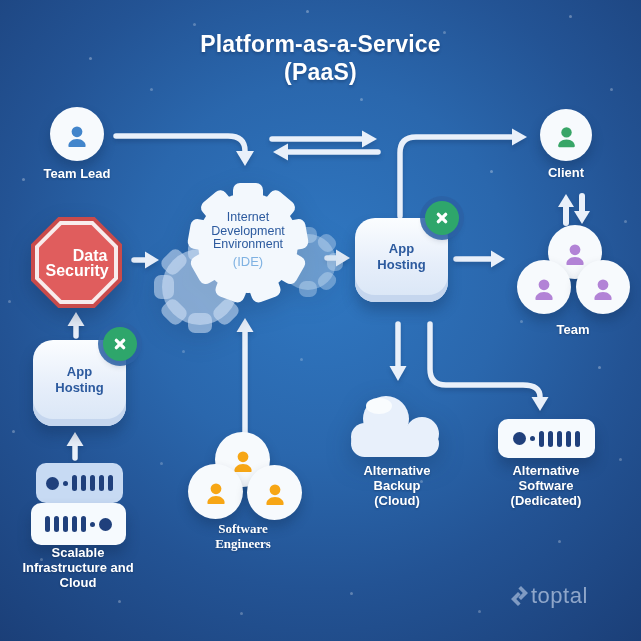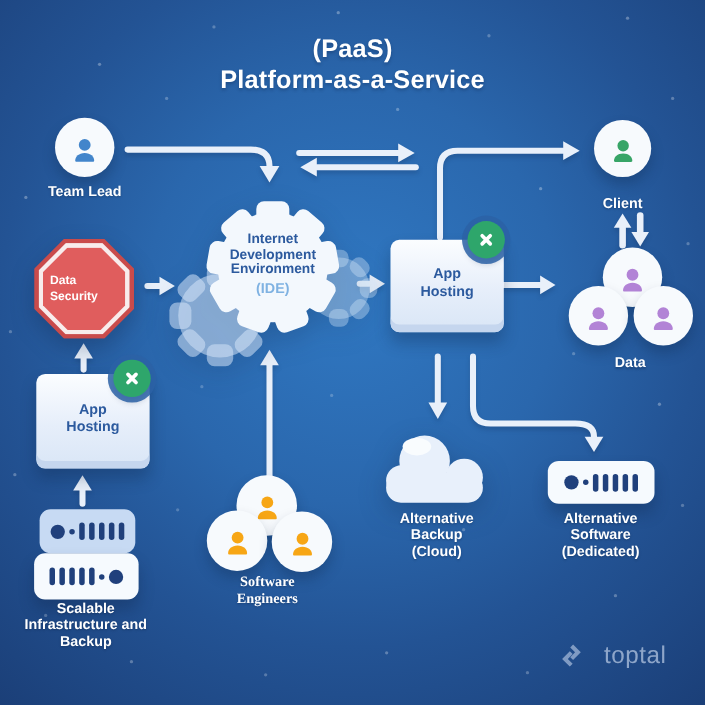--- a/index.html
+++ b/index.html
@@ -37,57 +37,57 @@
     box-shadow:0 7px 12px rgba(12,32,66,.28);}
   .circle-node svg{margin-top:5px;}
   .node-label{position:absolute;transform:translateX(-50%);text-align:center;color:#fff;
     font-weight:bold;font-size:13px;line-height:15px;text-shadow:0 1px 2px rgba(10,25,55,.35);}
   .octagon{position:absolute;left:31px;top:217px;width:91px;height:91px;
     filter:drop-shadow(0 8px 10px rgba(12,32,66,.3));}
   .oct{clip-path:polygon(30% 0%,70% 0%,100% 30%,100% 70%,70% 100%,30% 100%,0% 70%,0% 30%);}
   .oct-outer{position:absolute;inset:0;background:#c94b4b;}
   .oct-ring{position:absolute;inset:4px;background:#f8ecec;}
   .oct-inner{position:absolute;inset:8px;background:#e05d5d;display:flex;align-items:center;justify-content:center;}
-  .oct-inner .txt{width:62px;text-align:left;color:#fff;font-weight:bold;font-size:11px;line-height:15px;}
+  .oct-inner .txt{width:62px;text-align:right;color:#fff;font-weight:bold;font-size:16px;line-height:15px;}
   .gear-tooth{position:absolute;border-radius:7px;}
   .gear-body{position:absolute;border-radius:50%;}
   .g-main{background:#f3f8fd;}
   .g-sub{background:rgba(211,228,247,.55);}
   .g-sub3{background:rgba(211,228,247,.38);}
   .gear-shadow{filter:drop-shadow(0 8px 12px rgba(12,32,66,.22));position:absolute;left:0;top:0;width:641px;height:641px;pointer-events:none;}
   .ide-text{position:absolute;left:248px;top:211px;transform:translateX(-50%);width:116px;
-    text-align:center;font-weight:bold;font-size:12.5px;line-height:13.5px;color:#2c5a9e;}
+    text-align:center;font-weight:normal;font-size:12.5px;line-height:13.5px;color:#2c5a9e;}
   .ide-sub{color:#7fb2e2;margin-top:3px;font-size:13px;}
-  .app-box{position:absolute;width:103px;border-radius:8px;
+  .app-box{position:absolute;width:93px;border-radius:20px;
     background:linear-gradient(180deg,#fbfdff 0%,#e6eefa 55%,#d9e6f6 100%);
     box-shadow:inset 0 -7px 0 #c5d6ee, 0 9px 14px rgba(12,32,66,.28);
     display:flex;align-items:center;justify-content:center;}
   .app-box .txt{width:62px;text-align:center;color:#2c5a9e;font-weight:bold;font-size:13px;line-height:16px;padding-bottom:6px;}
   .badge{position:absolute;width:34px;height:34px;border-radius:50%;background:#2ea66b;
     display:flex;align-items:center;justify-content:center;
     box-shadow:0 0 0 5px rgba(44,98,166,.85), 0 4px 7px rgba(12,32,66,.3);}
   .server{position:absolute;border-radius:10px;display:flex;align-items:center;justify-content:center;gap:4px;}
   .srv-top{background:#c7daf3;}
   .srv-bot{background:#f6fafe;box-shadow:0 9px 14px rgba(12,32,66,.3);}
   .srv-circle{width:13px;height:13px;border-radius:50%;background:#20407c;}
   .srv-dot{width:5px;height:5px;border-radius:50%;background:#20407c;}
   .srv-bar{width:5px;height:16px;border-radius:3px;background:#20407c;}
   .cloud{position:absolute;left:348px;top:391px;filter:drop-shadow(0 8px 12px rgba(12,32,66,.28));}
-  .logo{position:absolute;left:510px;top:583px;display:flex;align-items:center;gap:20px;}
+  .logo{position:absolute;left:510px;top:583px;display:flex;align-items:center;gap:2px;}
   .logo .word{font-size:22px;color:rgba(180,198,224,.75);letter-spacing:.5px;}
 </style>
 </head>
 <body>
 
 <div class="canvas">
   <div class="stars"></div>
 
   <div class="title">
+    <div>Platform-as-a-Service</div>
     <div>(PaaS)</div>
-    <div>Platform-as-a-Service</div>
   </div>
 
   <svg class="arrows" width="641" height="641">
 
     <path d="M116 136 H228 Q245 136 245 151 V153"></path>
       <polygon points="236,151 254,151 245,166"></polygon>
 
     <path d="M272 139 H362"></path>
       <polygon points="362,130.5 362,147.5 377,139"></polygon>
     <path d="M378 152 H288"></path>
@@ -174,21 +174,21 @@
     </svg>
   </div>
   <div class="node-label" style="left:77px;top:166px;">Team Lead</div>
 
   <div class="circle-node" style="left:540px;top:109px;width:52px;height:52px;">
     <svg width="29" height="29" viewBox="0 0 24 24" fill="#38a567">
       <circle cx="12" cy="7.8" r="4.3"></circle>
         <path d="M12 13.6c-4.3 0-6.9 2.7-6.9 5.5 0 .5.4.9.9.9h12c.5 0 .9-.4.9-.9 0-2.8-2.6-5.5-6.9-5.5z"></path>
     </svg>
   </div>
-  <div class="node-label" style="left:566px;top:165px;margin-top:12px;">Client</div>
+  <div class="node-label" style="left:566px;top:165px;">Client</div>
 
   <div class="octagon">
     <div class="oct oct-outer"></div>
     <div class="oct oct-ring"></div>
     <div class="oct oct-inner">
       <div class="txt">Data Security</div>
     </div>
   </div>
 
   <div class="app-box" style="left:355px;top:218px;height:84px;">
@@ -211,21 +211,21 @@
       <circle cx="12" cy="7.8" r="4.3"></circle>
         <path d="M12 13.6c-4.3 0-6.9 2.7-6.9 5.5 0 .5.4.9.9.9h12c.5 0 .9-.4.9-.9 0-2.8-2.6-5.5-6.9-5.5z"></path>
     </svg>
   </div>
   <div class="circle-node" style="left:576px;top:260px;width:54px;height:54px;">
     <svg width="30" height="30" viewBox="0 0 24 24" fill="#b283d6">
       <circle cx="12" cy="7.8" r="4.3"></circle>
         <path d="M12 13.6c-4.3 0-6.9 2.7-6.9 5.5 0 .5.4.9.9.9h12c.5 0 .9-.4.9-.9 0-2.8-2.6-5.5-6.9-5.5z"></path>
     </svg>
   </div>
-  <div class="node-label" style="left:573px;top:322px;">Data</div>
+  <div class="node-label" style="left:573px;top:322px;">Team</div>
 
   <div class="app-box" style="left:33px;top:340px;height:86px;">
     <div class="txt">App Hosting</div>
   </div>
   <div class="badge" style="left:103px;top:327px;">
     <svg width="16" height="16" viewBox="0 0 24 24">
       <path d="M6.5 6.5 L17.5 17.5 M17.5 6.5 L6.5 17.5" stroke="#fff" stroke-width="5" stroke-linecap="round"></path>
     </svg>
   </div>
 
@@ -240,21 +240,21 @@
   </div>
   <div class="server srv-bot" style="left:31px;top:503px;width:95px;height:42px;">
     <div class="srv-bar"></div>
       <div class="srv-bar"></div>
       <div class="srv-bar"></div>
       <div class="srv-bar"></div>
       <div class="srv-bar"></div>
     <div class="srv-dot"></div>
       <div class="srv-circle"></div>
   </div>
-  <div class="node-label" style="left:78px;top:545px;width:112px;">Scalable Infrastructure and Backup</div>
+  <div class="node-label" style="left:78px;top:545px;width:112px;">Scalable Infrastructure and Cloud</div>
 
   <div class="circle-node" style="left:215px;top:432px;width:55px;height:55px;">
     <svg width="30" height="30" viewBox="0 0 24 24" fill="#f7a615">
       <circle cx="12" cy="7.8" r="4.3"></circle>
         <path d="M12 13.6c-4.3 0-6.9 2.7-6.9 5.5 0 .5.4.9.9.9h12c.5 0 .9-.4.9-.9 0-2.8-2.6-5.5-6.9-5.5z"></path>
     </svg>
   </div>
   <div class="circle-node" style="left:188px;top:464px;width:55px;height:55px;">
     <svg width="30" height="30" viewBox="0 0 24 24" fill="#f7a615">
       <circle cx="12" cy="7.8" r="4.3"></circle>

